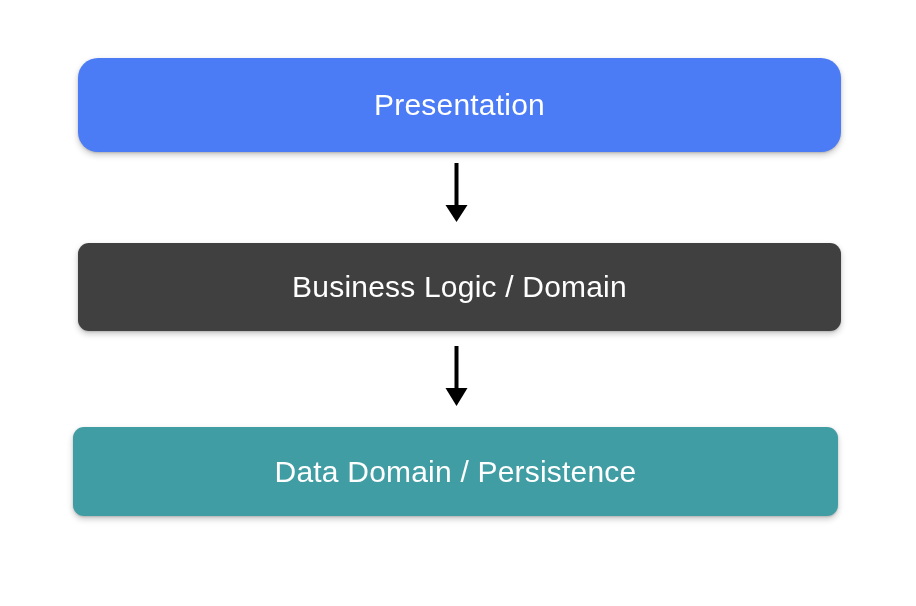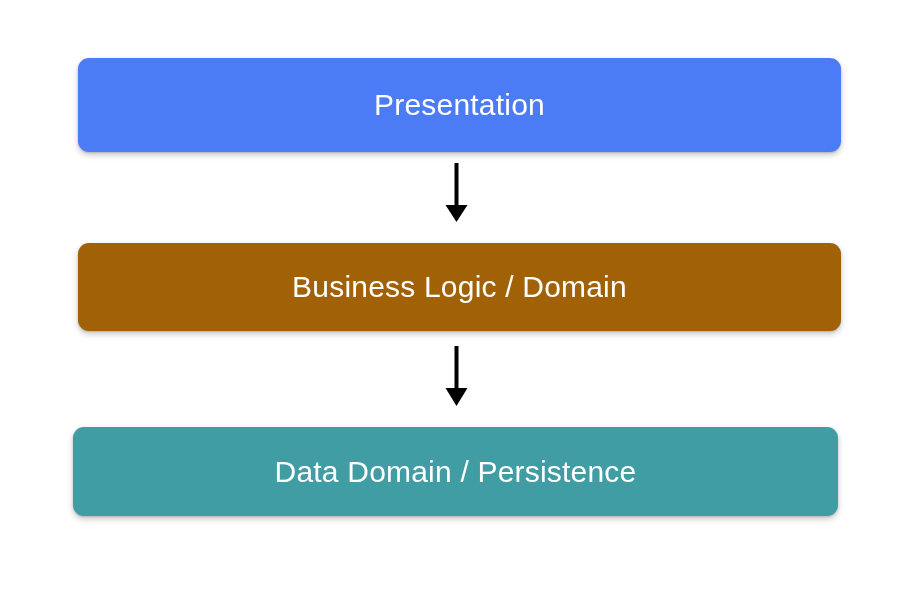--- a/index.html
+++ b/index.html
@@ -32,20 +32,21 @@
     font-weight: 300;
     letter-spacing: 0.2px;
     line-height: 1;
     white-space: nowrap;
   }
   #box-presentation {
     left: 78px;
     top: 58px;
     width: 763px;
     height: 94px;
+    border-radius: 20px;
   }
   #box-business-logic {
     left: 78px;
     top: 243px;
     width: 763px;
     height: 88px;
   }
   #box-data-access {
     left: 73px;
     top: 427px;
@@ -73,21 +74,21 @@
 
   <div class="layer-box" id="box-presentation" style="background:#4b7bf5;">
     <span class="layer-label">Presentation</span>
   </div>
 
   <svg class="connector-arrow" id="arrow-presentation-to-business" viewBox="0 0 42 60">
     <line x1="20.5" y1="0" x2="20.5" y2="44" stroke="#000000" stroke-width="4"></line>
     <polygon points="9.5,42 31.5,42 20.5,59" fill="#000000"></polygon>
   </svg>
 
-  <div class="layer-box" id="box-business-logic" style="background:#a16207;">
+  <div class="layer-box" id="box-business-logic" style="background:#404040;">
     <span class="layer-label">Business Logic / Domain</span>
   </div>
 
   <svg class="connector-arrow" id="arrow-business-to-data" viewBox="0 0 42 61">
     <line x1="20.5" y1="0" x2="20.5" y2="44" stroke="#000000" stroke-width="4"></line>
     <polygon points="9.5,42 31.5,42 20.5,60" fill="#000000"></polygon>
   </svg>
 
   <div class="layer-box" id="box-data-access" style="background:#409da3;">
     <span class="layer-label">Data Domain / Persistence</span>

